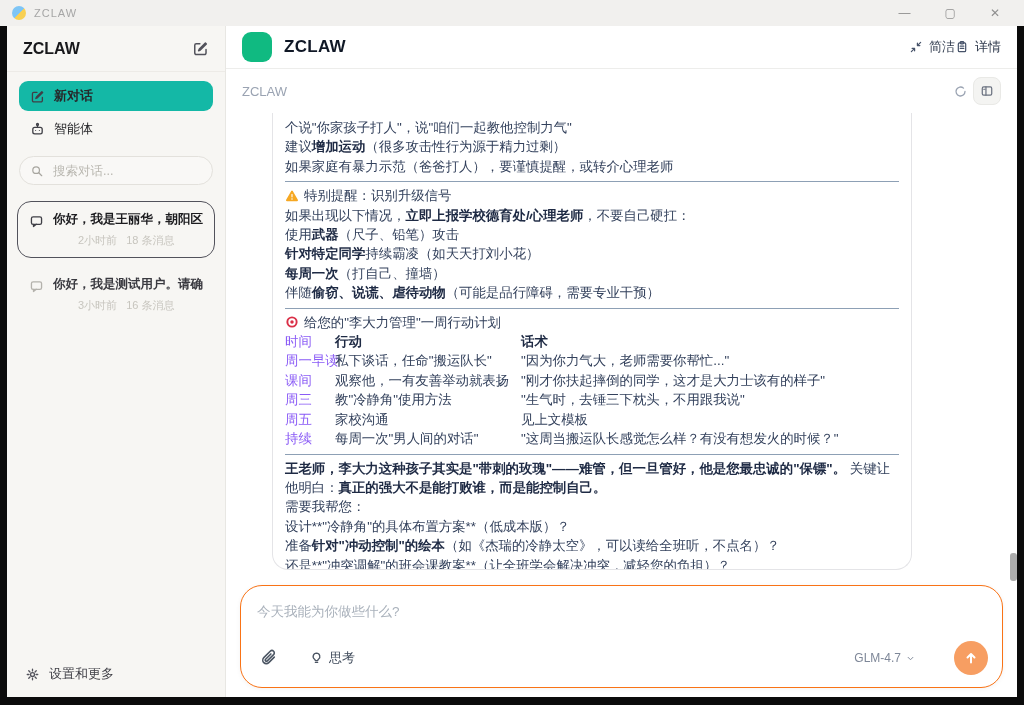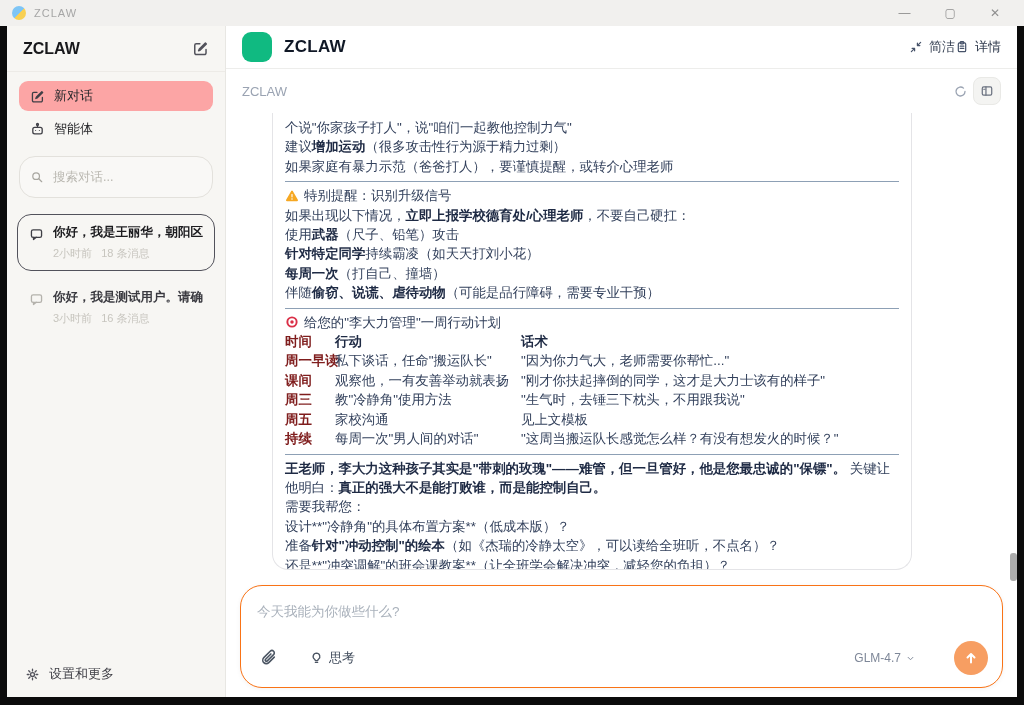--- a/index.html
+++ b/index.html
@@ -22,33 +22,33 @@
   
   .sidebar{width:219px;flex:none;background:#f7f6f3;border-right:1px solid #e8e7e3;
     display:flex;flex-direction:column;}
   .side-head{height:46px;flex:none;display:flex;align-items:center;justify-content:space-between;
     padding:0 16px;border-bottom:1px solid #edebe7;}
   .side-title{font-size:16px;font-weight:800;color:#18181b;}
   .icon-btn{display:flex;align-items:center;justify-content:center;}
   .side-menu{padding:9px 12px 2px;display:flex;flex-direction:column;gap:3px;}
   .menu-item{height:30px;border-radius:9px;display:flex;align-items:center;gap:9px;
     padding:0 11px;font-size:13px;color:#27272a;}
-  .menu-item.bg{background:#fca5a5;}
-  .side-search{margin:10px 12px 4px;height:42px;border:1px solid #e3e1dc;border-radius:16px;
+  .menu-item.bg{background:#14b8a6;font-weight:bold;}
+  .side-search{margin:10px 12px 4px;height:29px;border:1px solid #e3e1dc;border-radius:16px;
     display:flex;align-items:center;gap:7px;padding:0 10px;background:#f9f8f6;}
   .side-search input{border:none;outline:none;background:transparent;font-size:12.5px;
     color:#55555a;width:100%;font-family:inherit;}
   .side-search input::placeholder{color:#b9b7b0;}
   .convo-list{padding:12px 10px;display:flex;flex-direction:column;gap:8px;overflow:hidden;}
   .convo{border:1.5px solid transparent;border-radius:14px;padding:9px 11px;display:flex;gap:9px;align-items:flex-start;}
   .convo.sel{border-color:#52525b;}
   .convo .cicon{margin-top:3px;flex:none;}
   .convo-title{font-size:12.5px;font-weight:700;color:#1c1c1f;white-space:nowrap;overflow:hidden;}
   .convo.dim .convo-title{color:#3a3a40;}
-  .convo-meta{font-size:11px;color:#c7c5be;margin-top:5px;display:flex;gap:9px;white-space:nowrap;}
+  .convo-meta{font-size:11px;color:#c7c5be;margin-top:5px;display:flex;gap:9px;white-space:nowrap;margin-left:25px;}
   .side-foot{margin-top:auto;height:46px;flex:none;display:flex;align-items:center;gap:9px;
     padding:0 18px;font-size:13px;color:#3f3f46;}
 
   
   .main{flex:1;display:flex;flex-direction:column;background:#fff;position:relative;min-width:0;}
   .m-head{height:43px;flex:none;border-bottom:1px solid #ededeb;display:flex;align-items:center;padding:0 16px;}
   .logo-sq{width:30px;height:30px;border-radius:9px;background:#10ba81;flex:none;}
   .brand{font-size:17px;font-weight:800;color:#101826;margin-left:12px;letter-spacing:.3px;}
   .m-actions{margin-left:auto;display:flex;align-items:center;}
   .m-action{display:flex;align-items:center;gap:6px;font-size:13px;color:#2f3a4d;cursor:default;}
@@ -61,21 +61,21 @@
   
   .chat{flex:1;position:relative;overflow:hidden;}
   .bubble{position:absolute;left:46px;top:0;width:640px;height:457px;
     border:1px solid #e4e4e7;border-top:none;border-radius:0 0 16px 16px;
     padding:5px 12px;font-size:13.4px;color:#33415c;line-height:19.4px;overflow:hidden;background:#fff;}
   .bubble p{margin:0;}
   .bubble .b{font-weight:700;color:#1e2a44;}
   .mhr{border:none;border-top:1px solid #8da0b5;margin:5px 0 4px;}
   .iline{display:flex;align-items:center;gap:5px;}
   .trow{display:flex;white-space:nowrap;}
-  .trow .tc1{width:50px;flex:none;font-weight:700;color:#7f1d1d;}
+  .trow .tc1{width:50px;flex:none;font-weight:400;color:#8b5cf6;}
   .trow .tc2{min-width:186px;flex:none;}
   .trow.thead .tc2,.trow.thead .tc3{font-weight:700;color:#1e2a44;}
 
   
   .composer{flex:none;height:103px;margin:0 14px 9px;border:1px solid #f97316;border-radius:22px;
     background:#fff;box-shadow:0 1px 5px rgba(0,0,0,.05);position:relative;padding:16px 14px;}
   .composer input{border:none;outline:none;width:100%;font-size:13.5px;color:#374151;
     background:transparent;font-family:inherit;}
   .composer input::placeholder{color:#a9b1bb;}
   .comp-row{position:absolute;left:20px;right:14px;bottom:12px;display:flex;align-items:center;gap:30px;}

